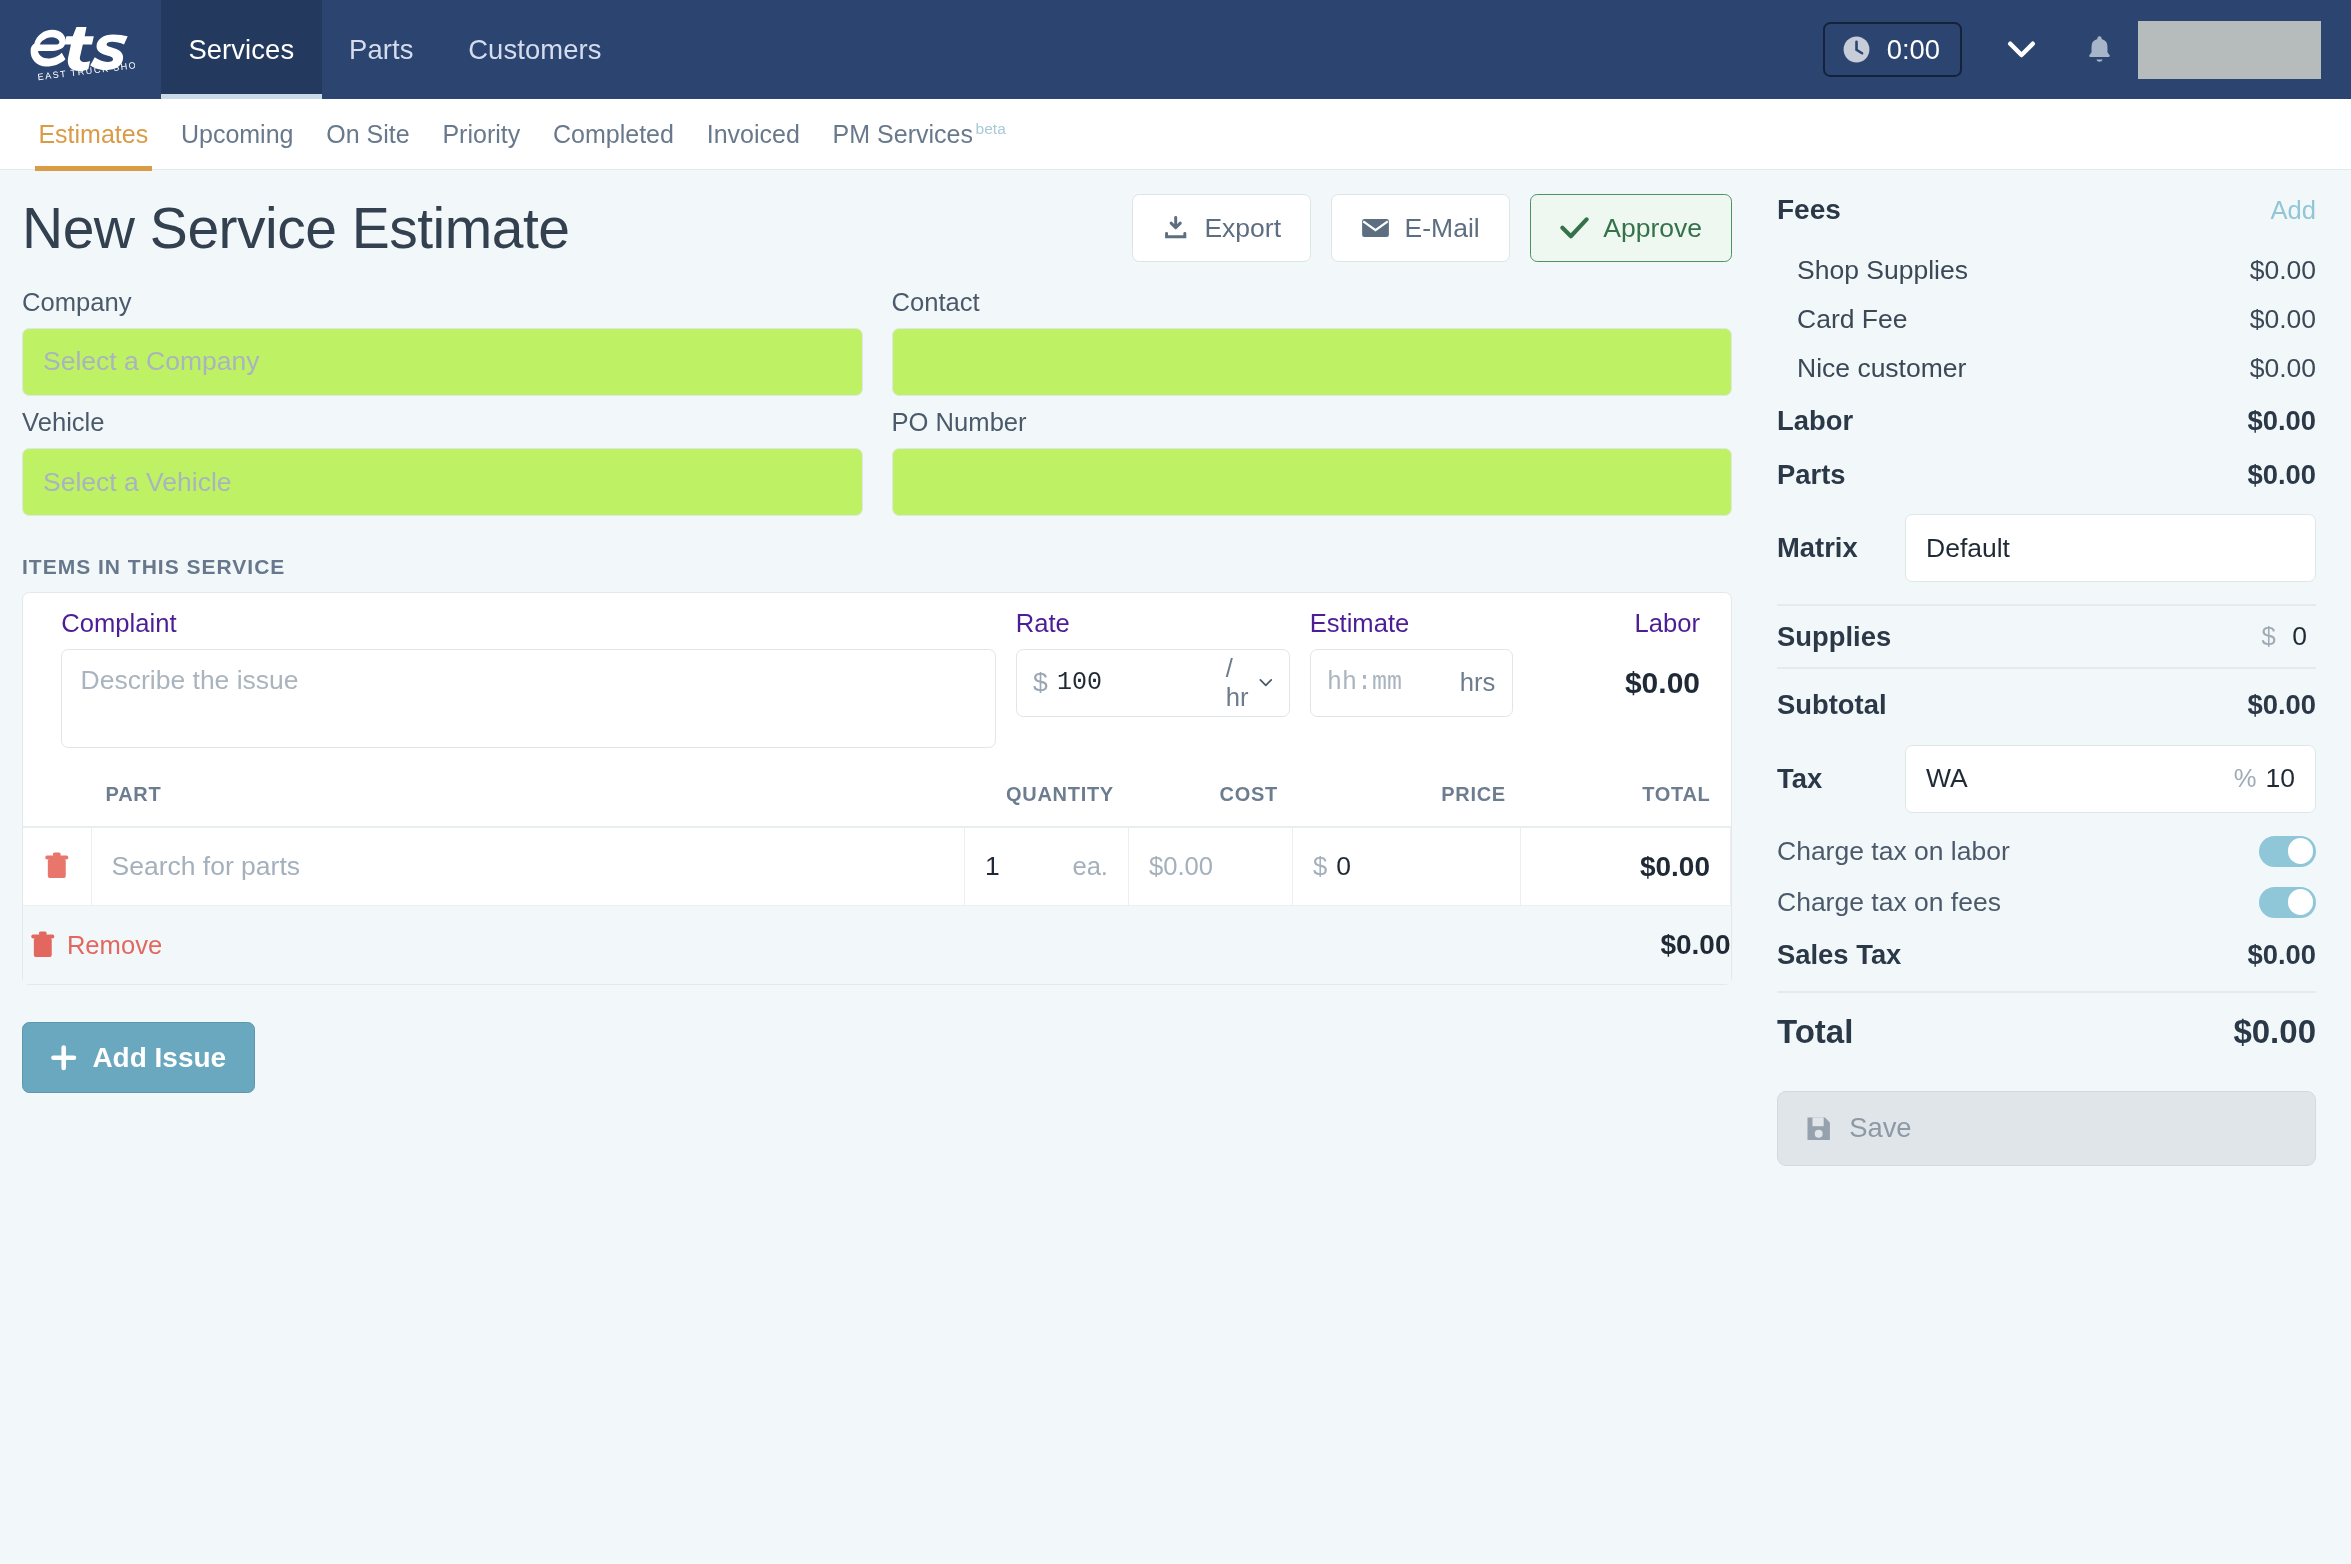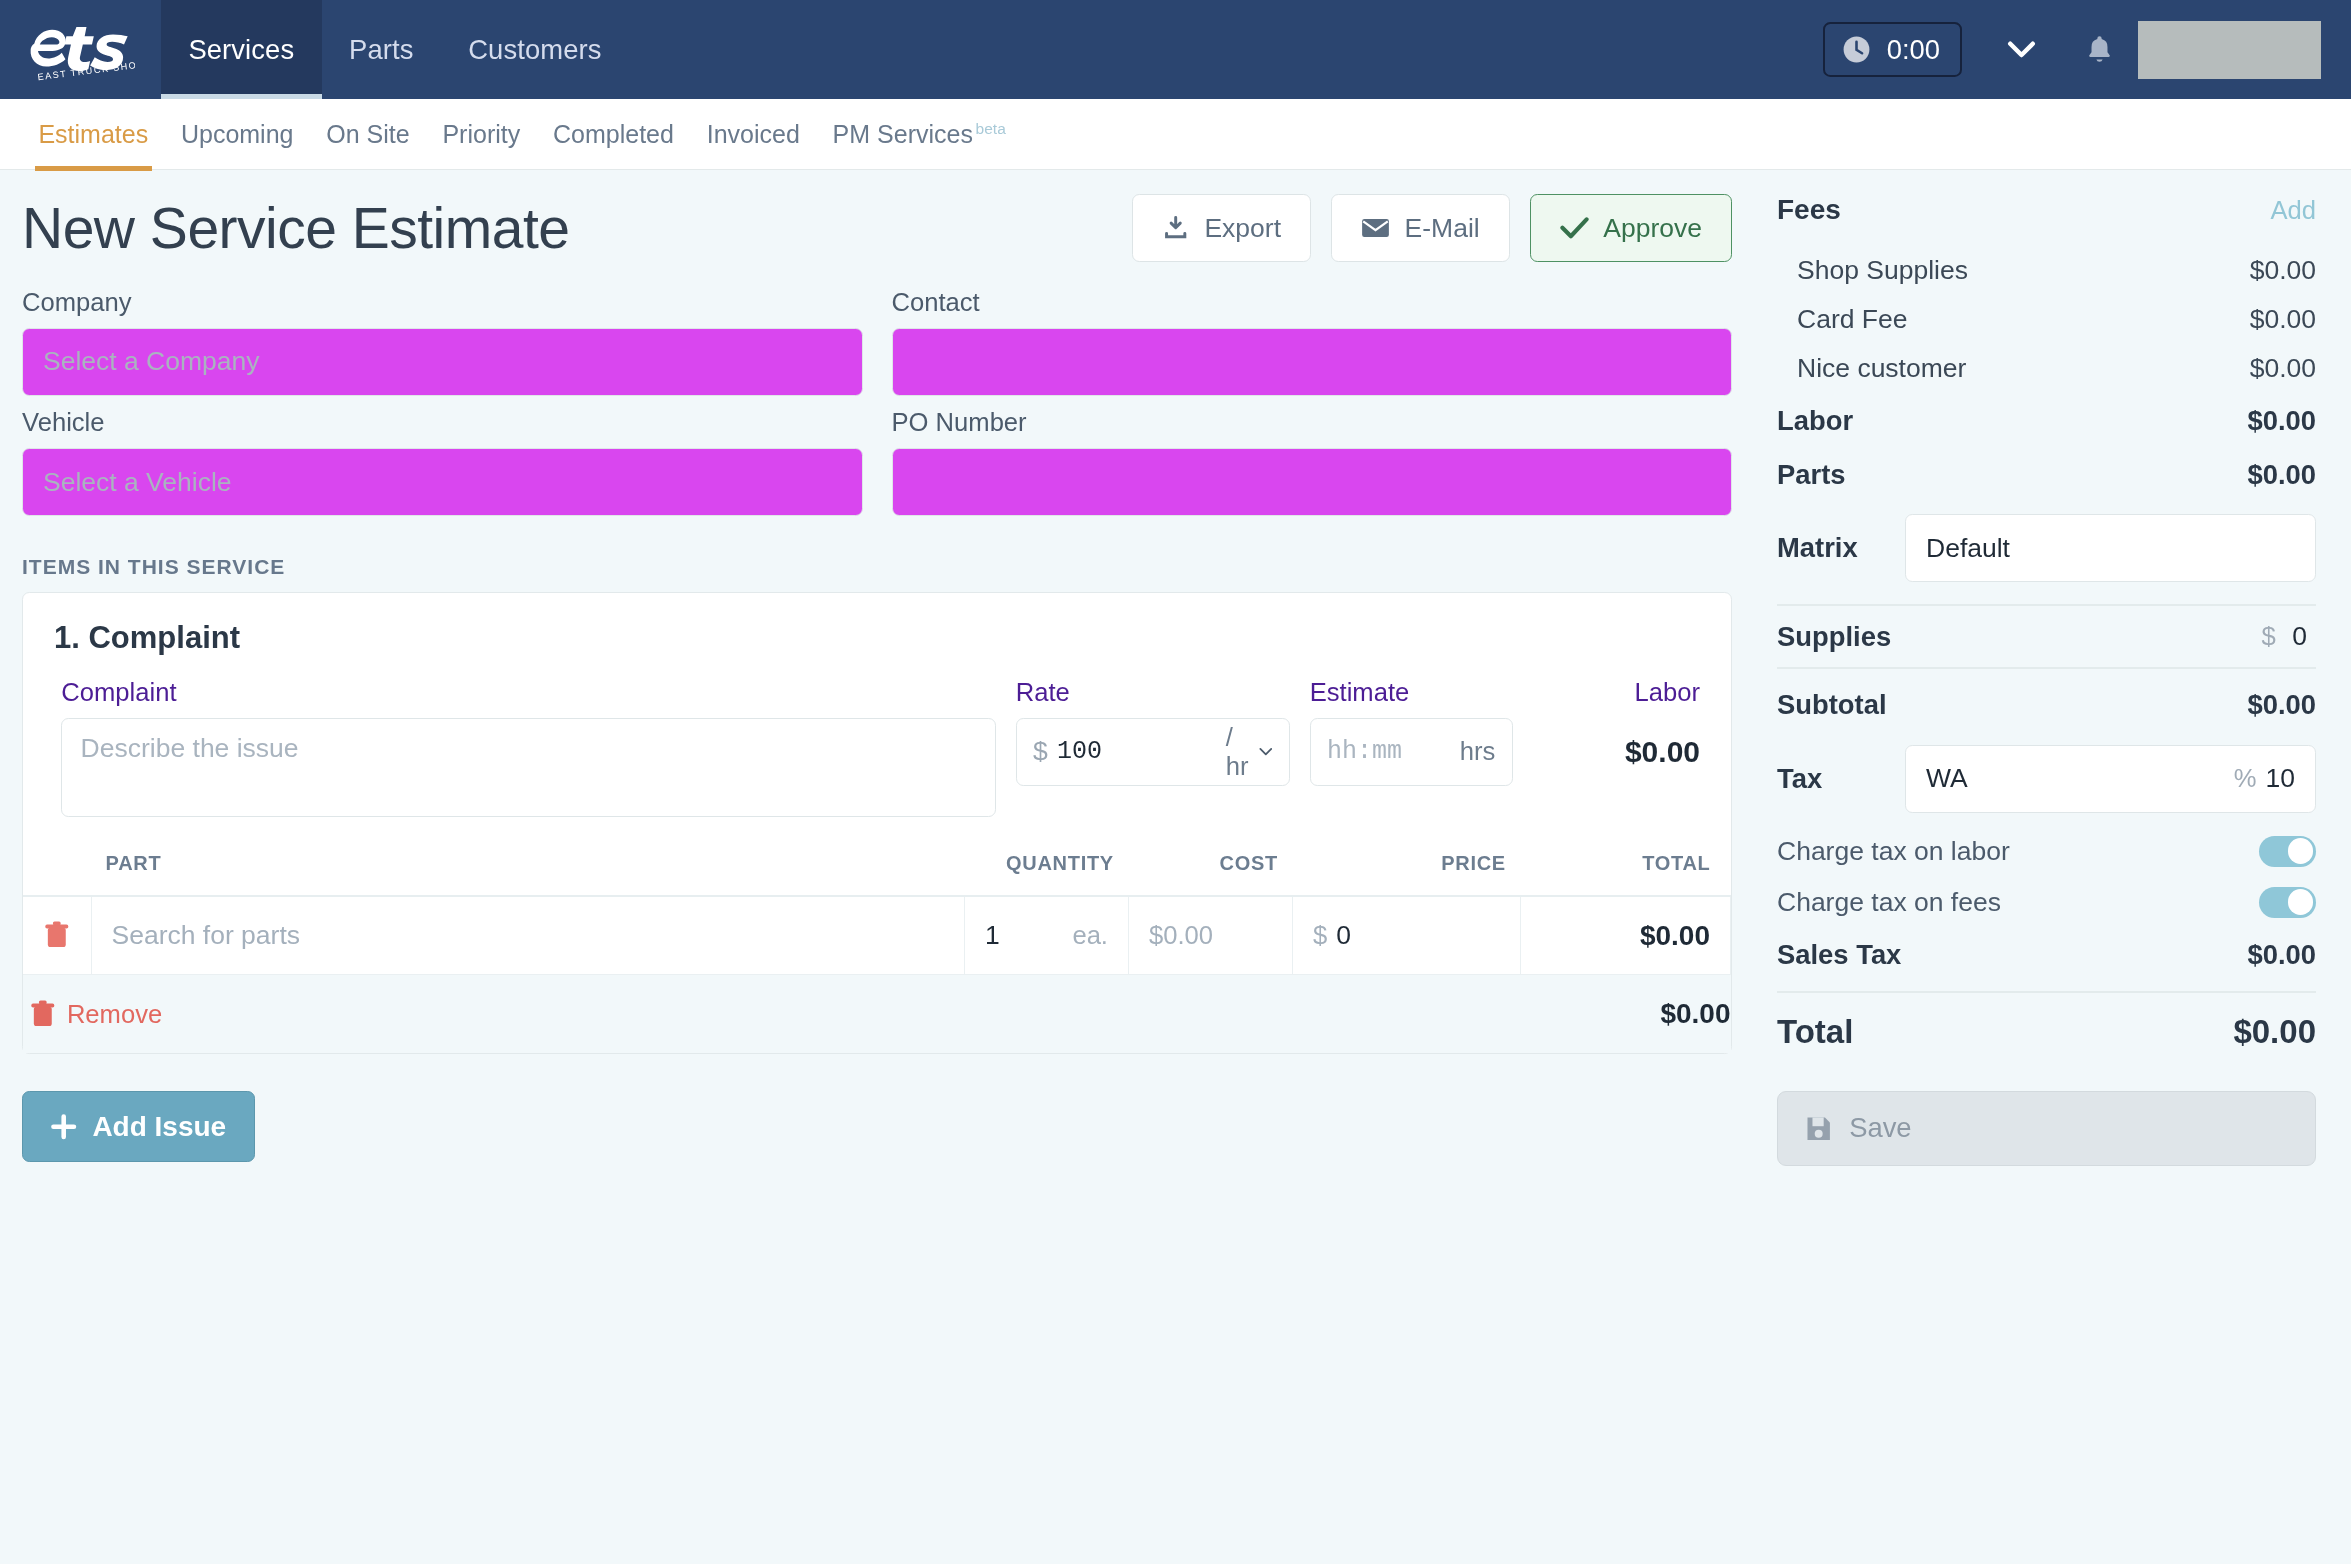--- a/index.html
+++ b/index.html
@@ -155,21 +155,21 @@
     font-size: 25.6px;
     color: #4b5a6b;
     margin-bottom: 11px;
     display: block;
   }
   .input {
     width: 100%;
     height: 68px;
     border: 1.8px solid #dfe6e8;
     border-radius: 7.3px;
-    background: #d946ef;
+    background: #bef264;
     padding: 0 20px;
     font-size: 26.5px;
     color: #33404f;
     font-family: "Liberation Sans", sans-serif;
   }
   .input::placeholder { color: #a9b4bf; }
 
   .section-label {
     font-size: 21px;
     font-weight: bold;
@@ -477,21 +477,20 @@
       <div class="field">
         <label class="field-label">PO Number</label>
         <input class="input" value="" placeholder="" style="">
       </div>
     </div>
 
     <div class="section-label">ITEMS IN THIS SERVICE</div>
 
     
     <div class="issue-card">
-      <div class="issue-title">1. Complaint</div>
 
       <div class="issue-body">
         <div class="complaint-wrap">
           <label class="mini-label">Complaint</label>
           <textarea class="complaint-area" placeholder="Describe the issue" style=""></textarea>
         </div>
 
         <div class="rate-wrap">
           <label class="mini-label">Rate</label>
           <div class="inp-group rate">

